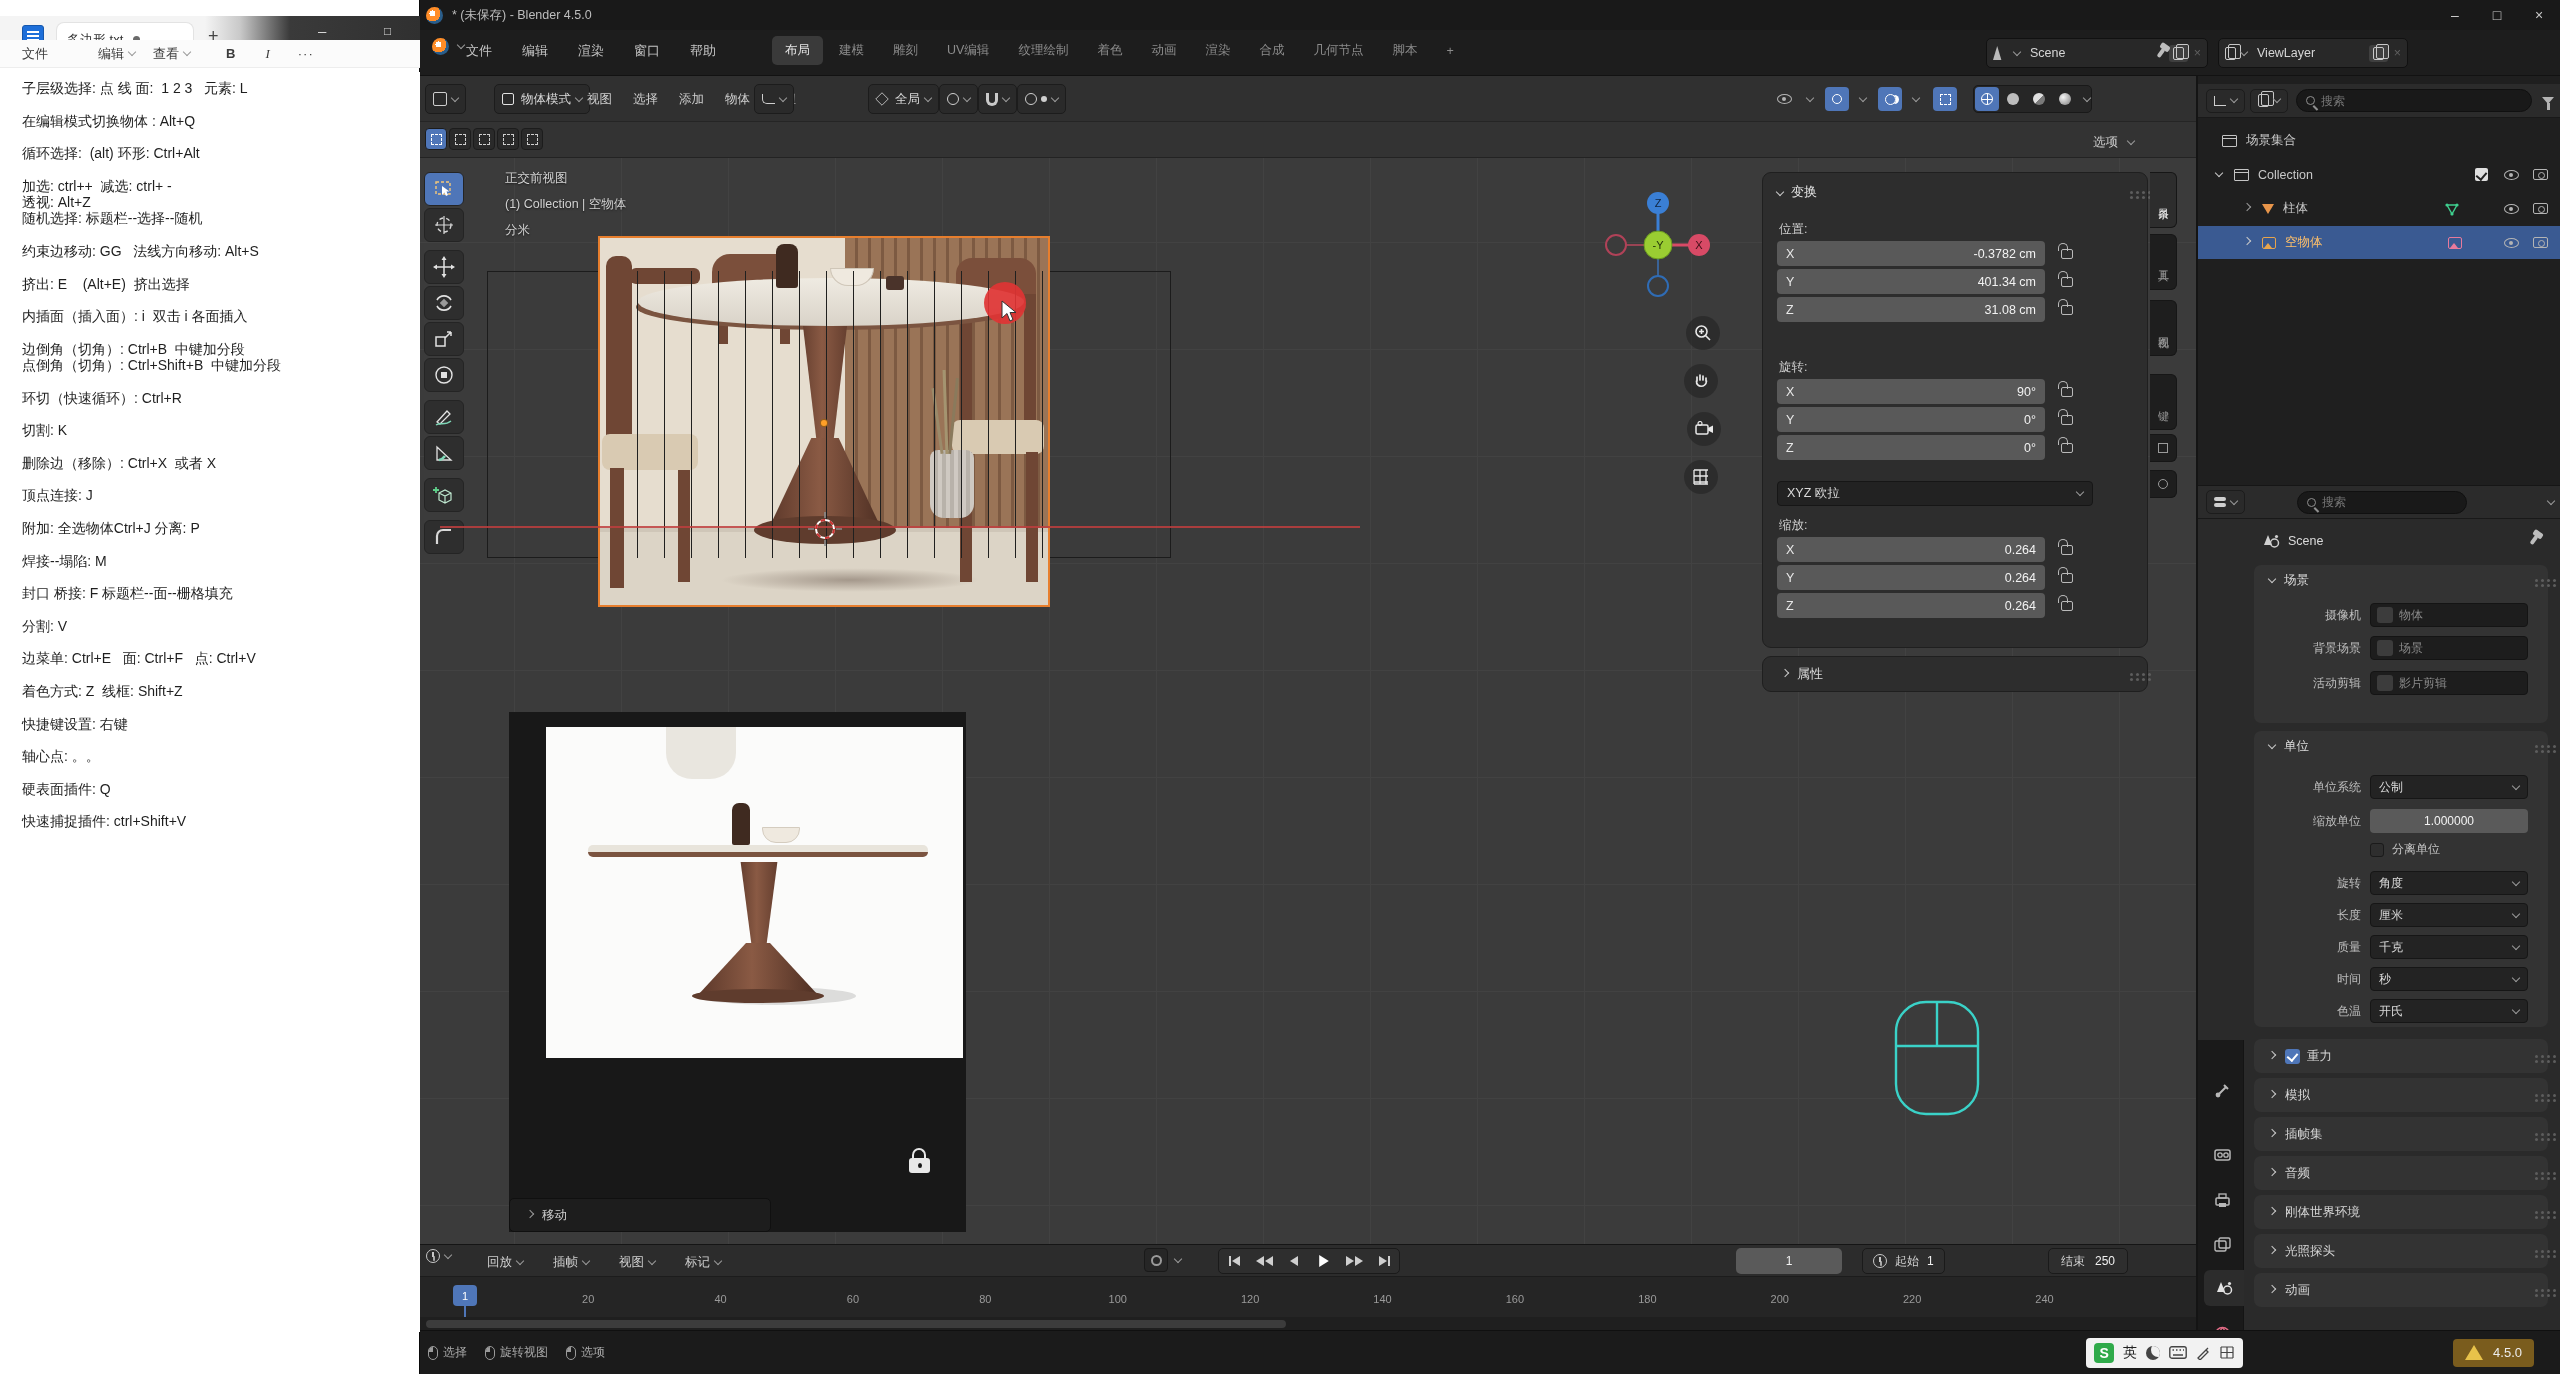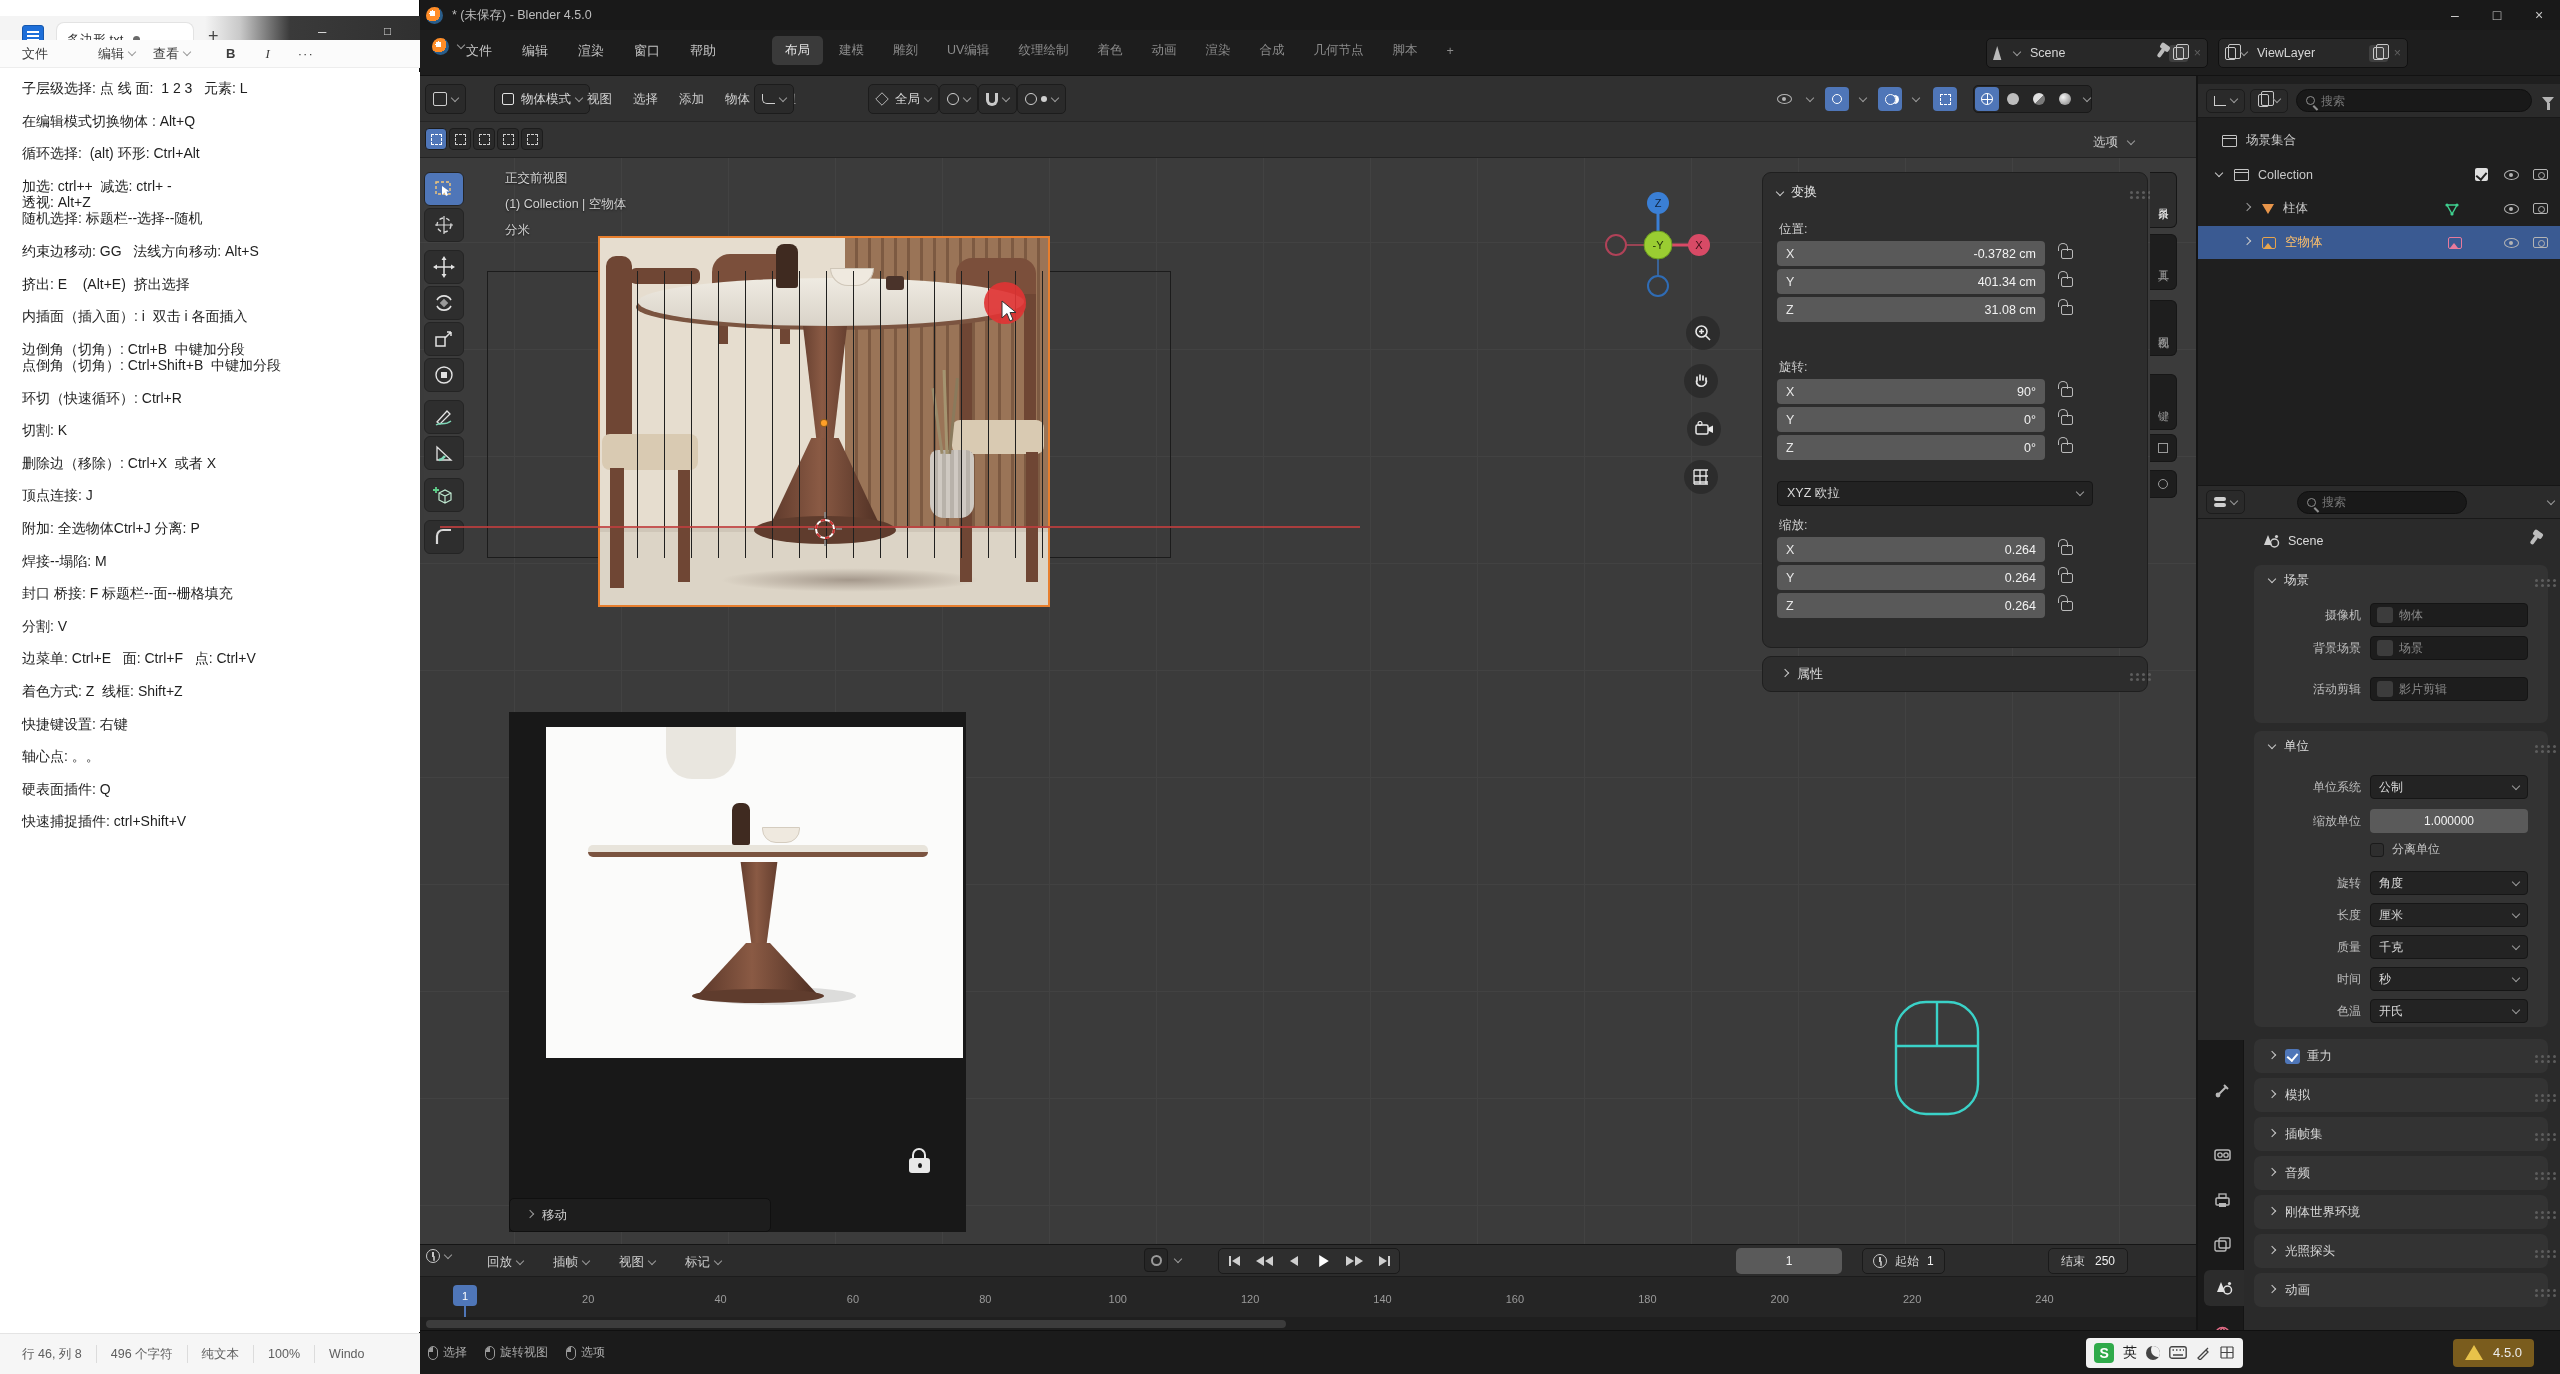--- a/index.html
+++ b/index.html
@@ -210,31 +210,20 @@
       <div class="np-line">着色方式: Z  线框: Shift+Z</div>
       <div class="np-line"></div>
       <div class="np-line">快捷键设置: 右键</div>
       <div class="np-line"></div>
       <div class="np-line">轴心点: 。。</div>
       <div class="np-line"></div>
       <div class="np-line">硬表面插件: Q</div>
       <div class="np-line"></div>
       <div class="np-line">快速捕捉插件: ctrl+Shift+V</div>
     </div>
-  <div class="ab np-status fx">
-    <span style="margin-left:22px">行 46, 列 8</span>
-    <span class="np-sep"></span>
-    <span>496 个字符</span>
-    <span class="np-sep"></span>
-    <span>纯文本</span>
-    <span class="np-sep"></span>
-    <span>100%</span>
-    <span class="np-sep"></span>
-    <span>Windo</span>
-  </div>
 </div>
 
 <div class="ab bl">
 
   <div class="ab b-title fx">
     <span class="b-logo"></span>
     <span>* (未保存) - Blender 4.5.0</span>
     <span style="flex:1"></span>
     <span class="wbtn">–</span>
     <span class="wbtn">□</span>
@@ -829,21 +818,21 @@
         </div>
         <div style="position:absolute;left:0;top:38px;width:294px">
 
         <div class="fx" style="height:24px;margin-bottom:9px">
             <span class="plab">摄像机</span>
             <span class="pfield">
                 <span class="darkico"></span>
                 <span>物体</span>
               </span>
           </div>
-            <div class="fx" style="height:24px;margin-bottom:17px">
+            <div class="fx" style="height:24px;margin-bottom:11px">
             <span class="plab">背景场景</span>
             <span class="pfield">
                 <span class="darkico"></span>
                 <span>场景</span>
               </span>
           </div>
             <div class="fx" style="height:24px;margin-bottom:9px">
             <span class="plab">活动剪辑</span>
             <span class="pfield">
                 <span class="darkico"></span>

